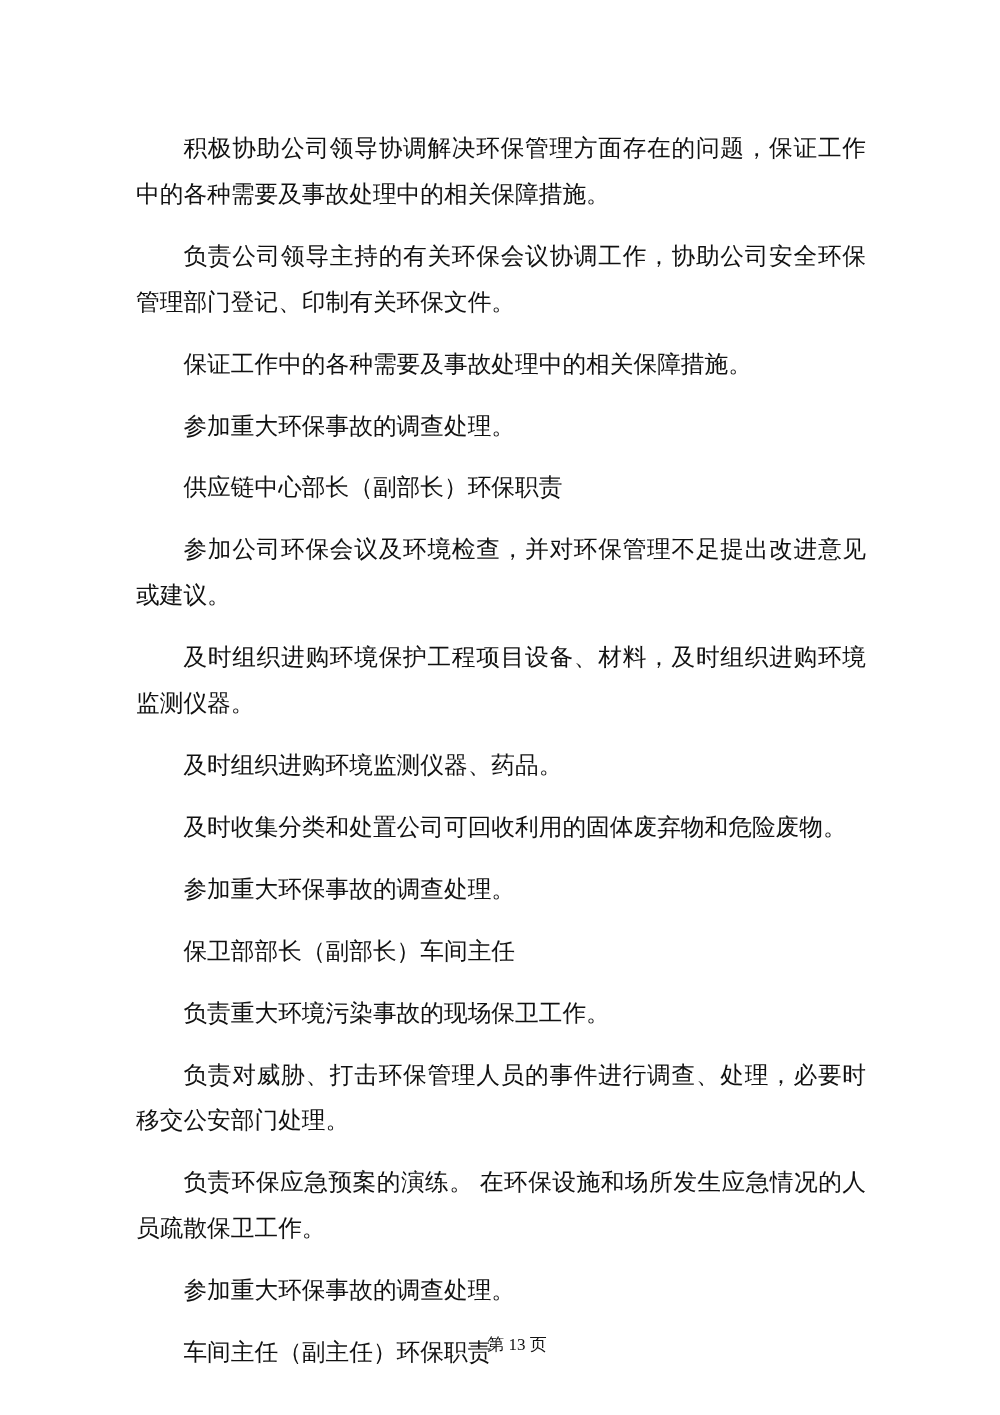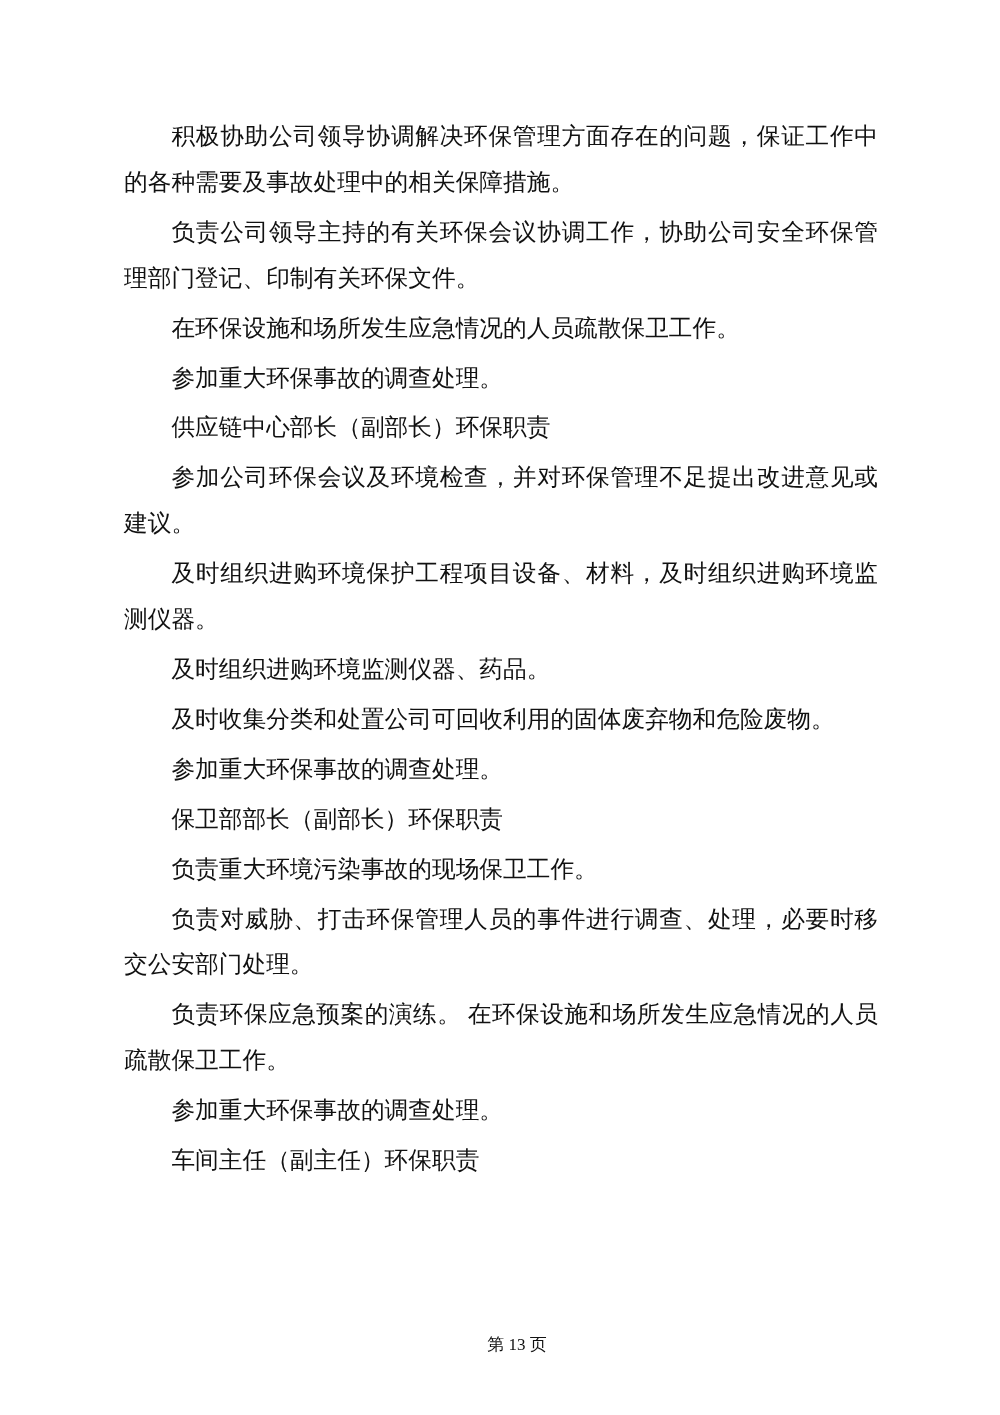--- a/index.html
+++ b/index.html
@@ -16,21 +16,21 @@
     font-family: "Liberation Serif", "DejaVu Serif", serif;
     overflow: hidden;
   }
   .content {
     position: absolute;
     top: 110px;
     left: 120px;
     width: 762px;
   }
   .para {
-    margin: 4px;
+    margin: 16px;
     padding: 0;
     font-size: 23.7px;
     line-height: 45.9px;
     text-align: justify;
     text-indent: 2em;
     letter-spacing: 0;
     word-break: normal;
   }
   .footer {
     position: absolute;
@@ -42,29 +42,29 @@
     color: #111111;
   }
 </style>
 </head>
 <body>
 
 <div class="page">
   <div class="content">
       <p class="para">积极协助公司领导协调解决环保管理方面存在的问题，保证工作中的各种需要及事故处理中的相关保障措施。</p>
       <p class="para">负责公司领导主持的有关环保会议协调工作，协助公司安全环保管理部门登记、印制有关环保文件。</p>
-      <p class="para">在环保设施和场所发生应急情况的人员疏散保卫工作。</p>
+      <p class="para">保证工作中的各种需要及事故处理中的相关保障措施。</p>
       <p class="para">参加重大环保事故的调查处理。</p>
       <p class="para">供应链中心部长（副部长）环保职责</p>
       <p class="para">参加公司环保会议及环境检查，并对环保管理不足提出改进意见或建议。</p>
       <p class="para">及时组织进购环境保护工程项目设备、材料，及时组织进购环境监测仪器。</p>
       <p class="para">及时组织进购环境监测仪器、药品。</p>
       <p class="para">及时收集分类和处置公司可回收利用的固体废弃物和危险废物。</p>
       <p class="para">参加重大环保事故的调查处理。</p>
-      <p class="para">保卫部部长（副部长）环保职责</p>
+      <p class="para">保卫部部长（副部长）车间主任</p>
       <p class="para">负责重大环境污染事故的现场保卫工作。</p>
       <p class="para">负责对威胁、打击环保管理人员的事件进行调查、处理，必要时移交公安部门处理。</p>
       <p class="para">负责环保应急预案的演练。 在环保设施和场所发生应急情况的人员疏散保卫工作。</p>
       <p class="para">参加重大环保事故的调查处理。</p>
       <p class="para">车间主任（副主任）环保职责</p>
     </div>
   <div class="footer">第 13 页</div>
 </div>
 
 </body></html>

